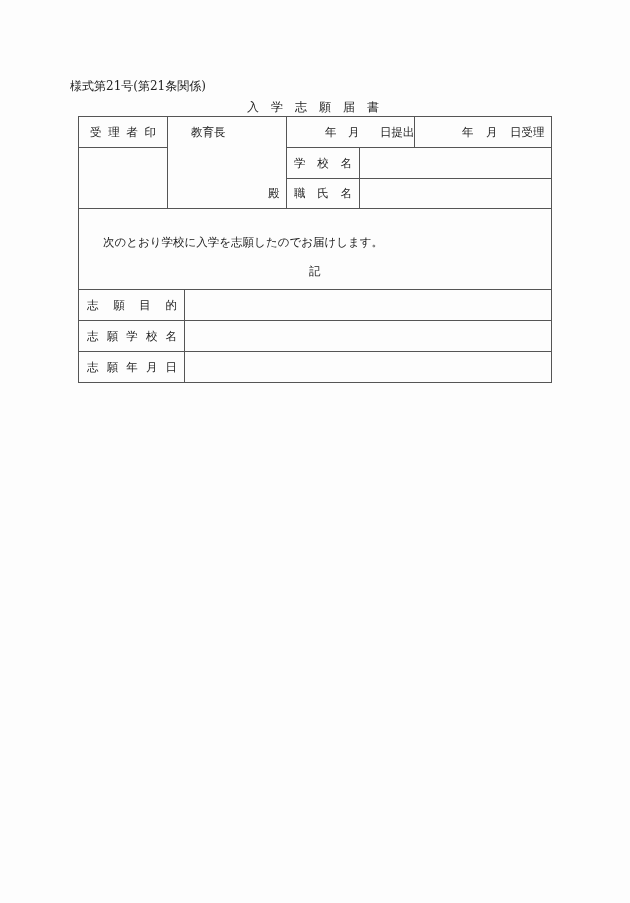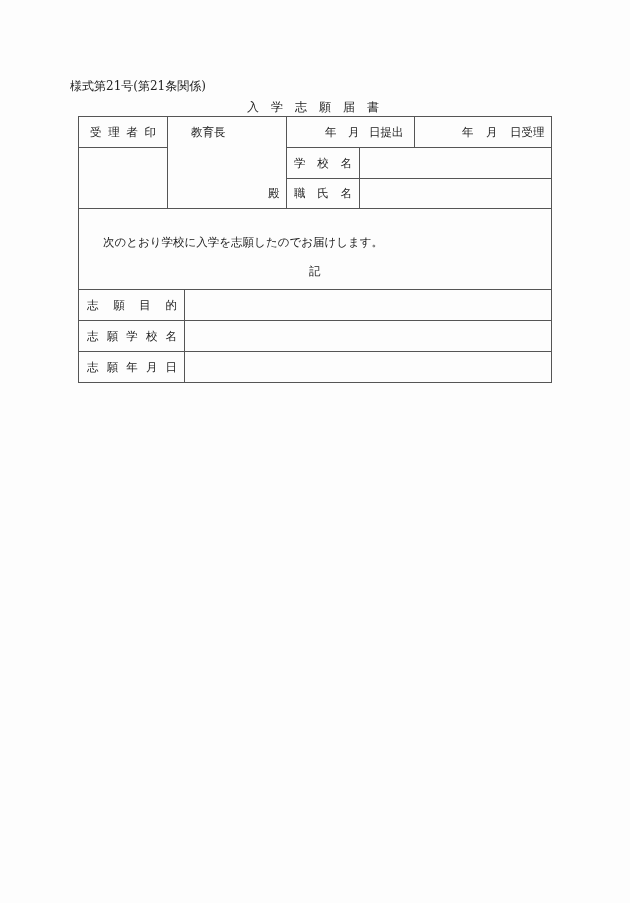--- a/index.html
+++ b/index.html
@@ -57,21 +57,21 @@
     <span>印</span>
   </div>
   <div style="position:absolute;left:79px;top:148px;width:88px;height:60px;"></div>
 
   <div class="t" style="left:174px;top:125px;margin-left:17px;">教育長</div>
   <div class="t" style="left:268px;top:186px;">殿</div>
 
   <div style="position:absolute;left:287px;top:117px;width:127px;height:30px;">
     <span class="t" style="left:38px;top:8px;">年</span>
     <span class="t" style="left:61px;top:8px;">月</span>
-    <span class="t" style="left:82px;top:8px;">日提出</span>
+    <span class="t" style="left:93px;top:8px;">日提出</span>
   </div>
 
   <div style="position:absolute;left:415px;top:117px;width:136px;height:30px;">
     <span class="t" style="left:47px;top:8px;">年</span>
     <span class="t" style="left:71px;top:8px;">月</span>
     <span class="t" style="left:95px;top:8px;">日受理</span>
   </div>
 
   <div class="t spread" style="left:294px;top:156px;width:58px;">
     <span>学</span>

